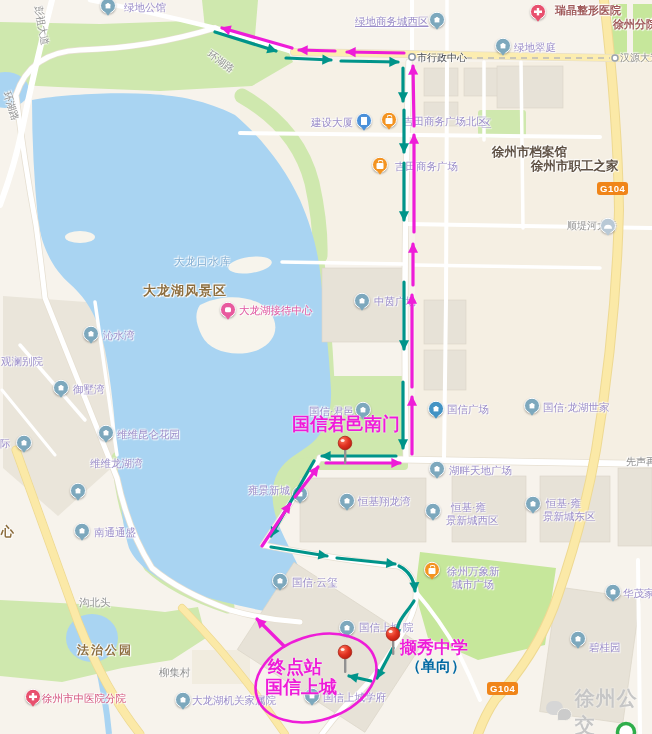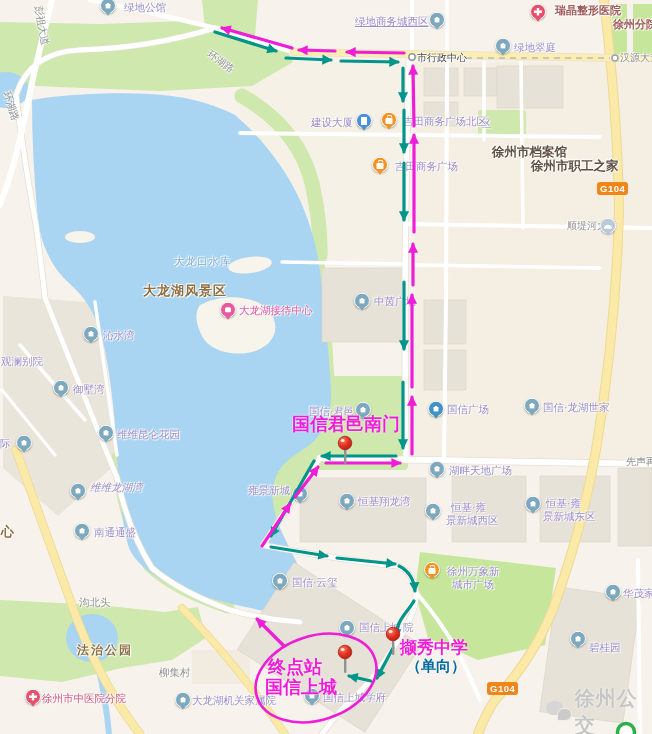--- a/index.html
+++ b/index.html
@@ -196,21 +196,21 @@
       <div class="ml c-road" style="left: 545px; top: 220px; margin-left: 22px;">顺堤河大桥</div>
       <div class="ml c-water" style="left: 174px; top: 256px;">大龙口水库</div>
       <div class="ml c-park" style="left: 143px; top: 284px;">大龙湖风景区</div>
       <div class="ml c-scenic" style="left: 239px; top: 305px;">大龙湖接待中心</div>
       <div class="ml c-purple" style="left: 374px; top: 296px;">中茵广场</div>
       <div class="ml c-purple" style="left: 103px; top: 330px;">沁水湾</div>
       <div class="ml c-purple" style="left: 1px; top: 356px;">观澜别院</div>
       <div class="ml c-purple" style="left: 73px; top: 384px;">御墅湾</div>
       <div class="ml c-purple" style="left: 117px; top: 429px;">维维昆仑花园</div>
       <div class="ml c-purple" style="left: 0px; top: 438px;">际</div>
-      <div class="ml c-purple" style="left: 90px; top: 482px; font-style: italic;">维维龙湖湾</div>
+      <div class="ml c-purple" style="left: 90px; top: 458px;">维维龙湖湾</div>
       <div class="ml c-purple" style="left: 94px; top: 527px;">南通通盛</div>
       <div class="ml c-park" style="left: 1px; top: 525px;">心</div>
       <div class="ml c-purple" style="left: 248px; top: 485px;">雍景新城</div>
       <div class="ml c-purple" style="left: 358px; top: 496px;">恒基翔龙湾</div>
       <div class="ml c-purple" style="left: 451px; top: 502px;">恒基·雍</div>
       <div class="ml c-purple" style="left: 446px; top: 515px;">景新城西区</div>
       <div class="ml c-purple" style="left: 546px; top: 498px;">恒基·雍</div>
       <div class="ml c-purple" style="left: 543px; top: 511px;">景新城东区</div>
       <div class="ml c-purple" style="left: 309px; top: 406px;">国信·君邑</div>
       <div class="ml c-purple" style="left: 447px; top: 404px;">国信广场</div>

